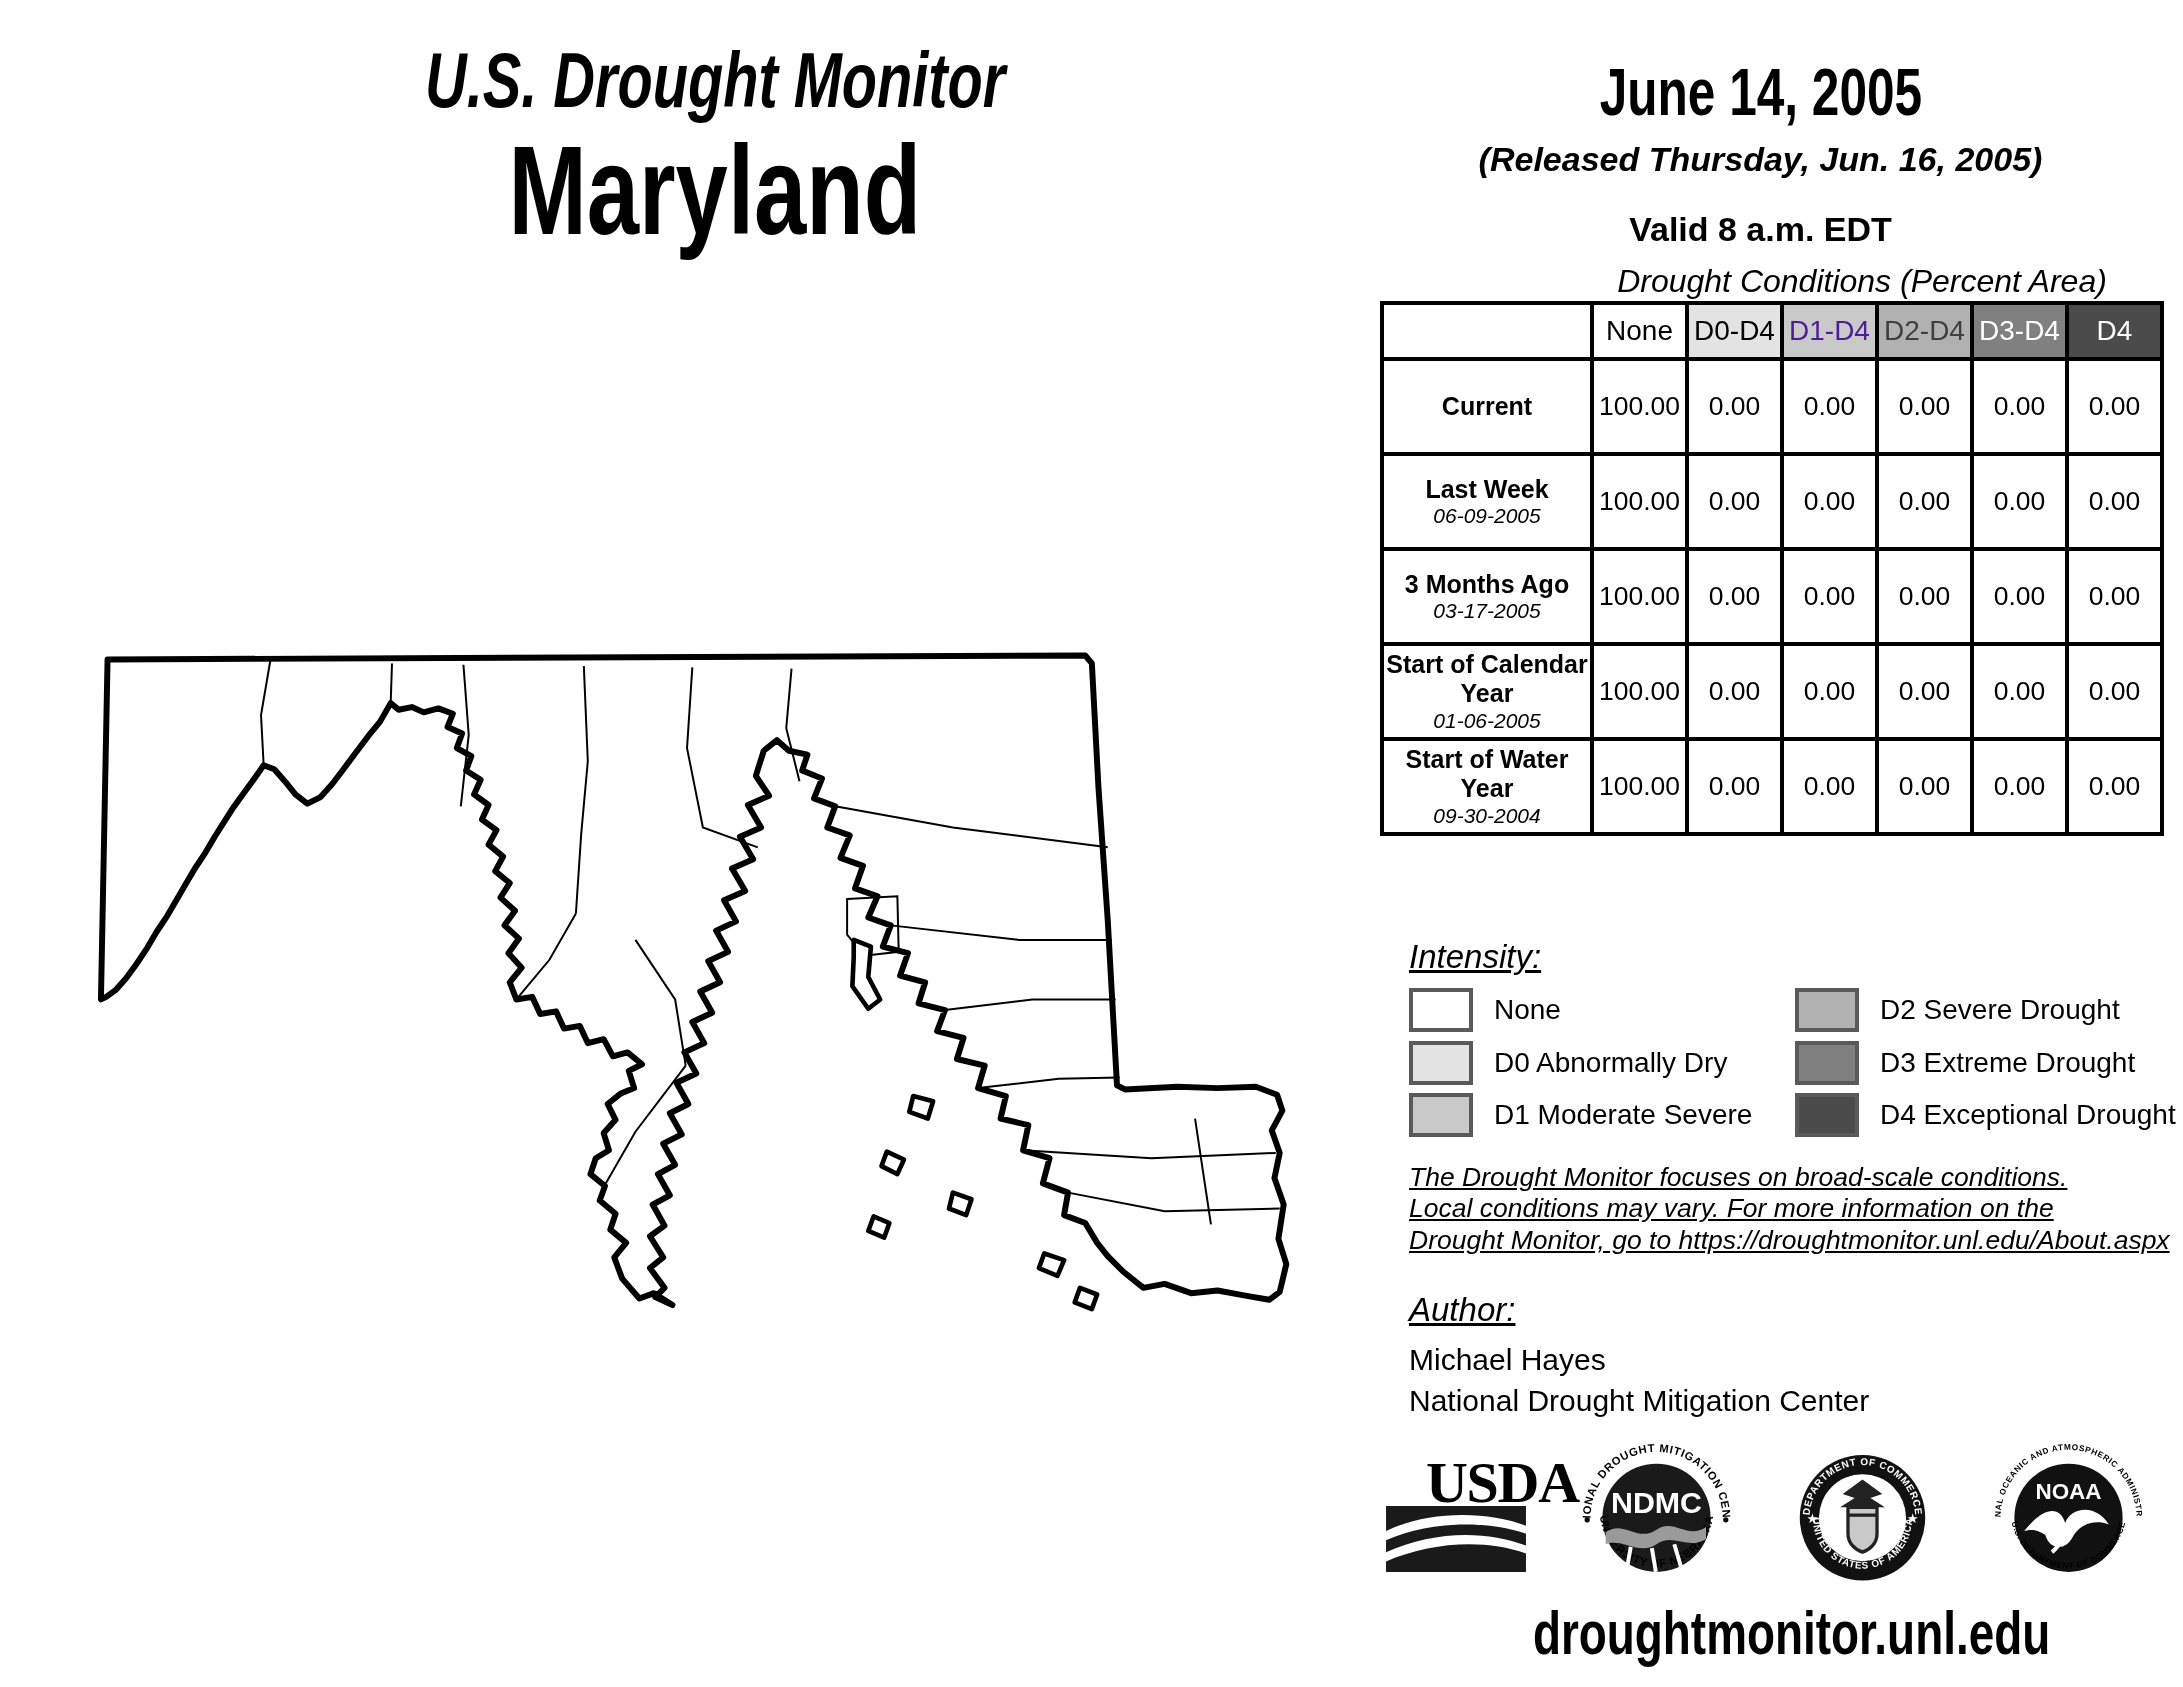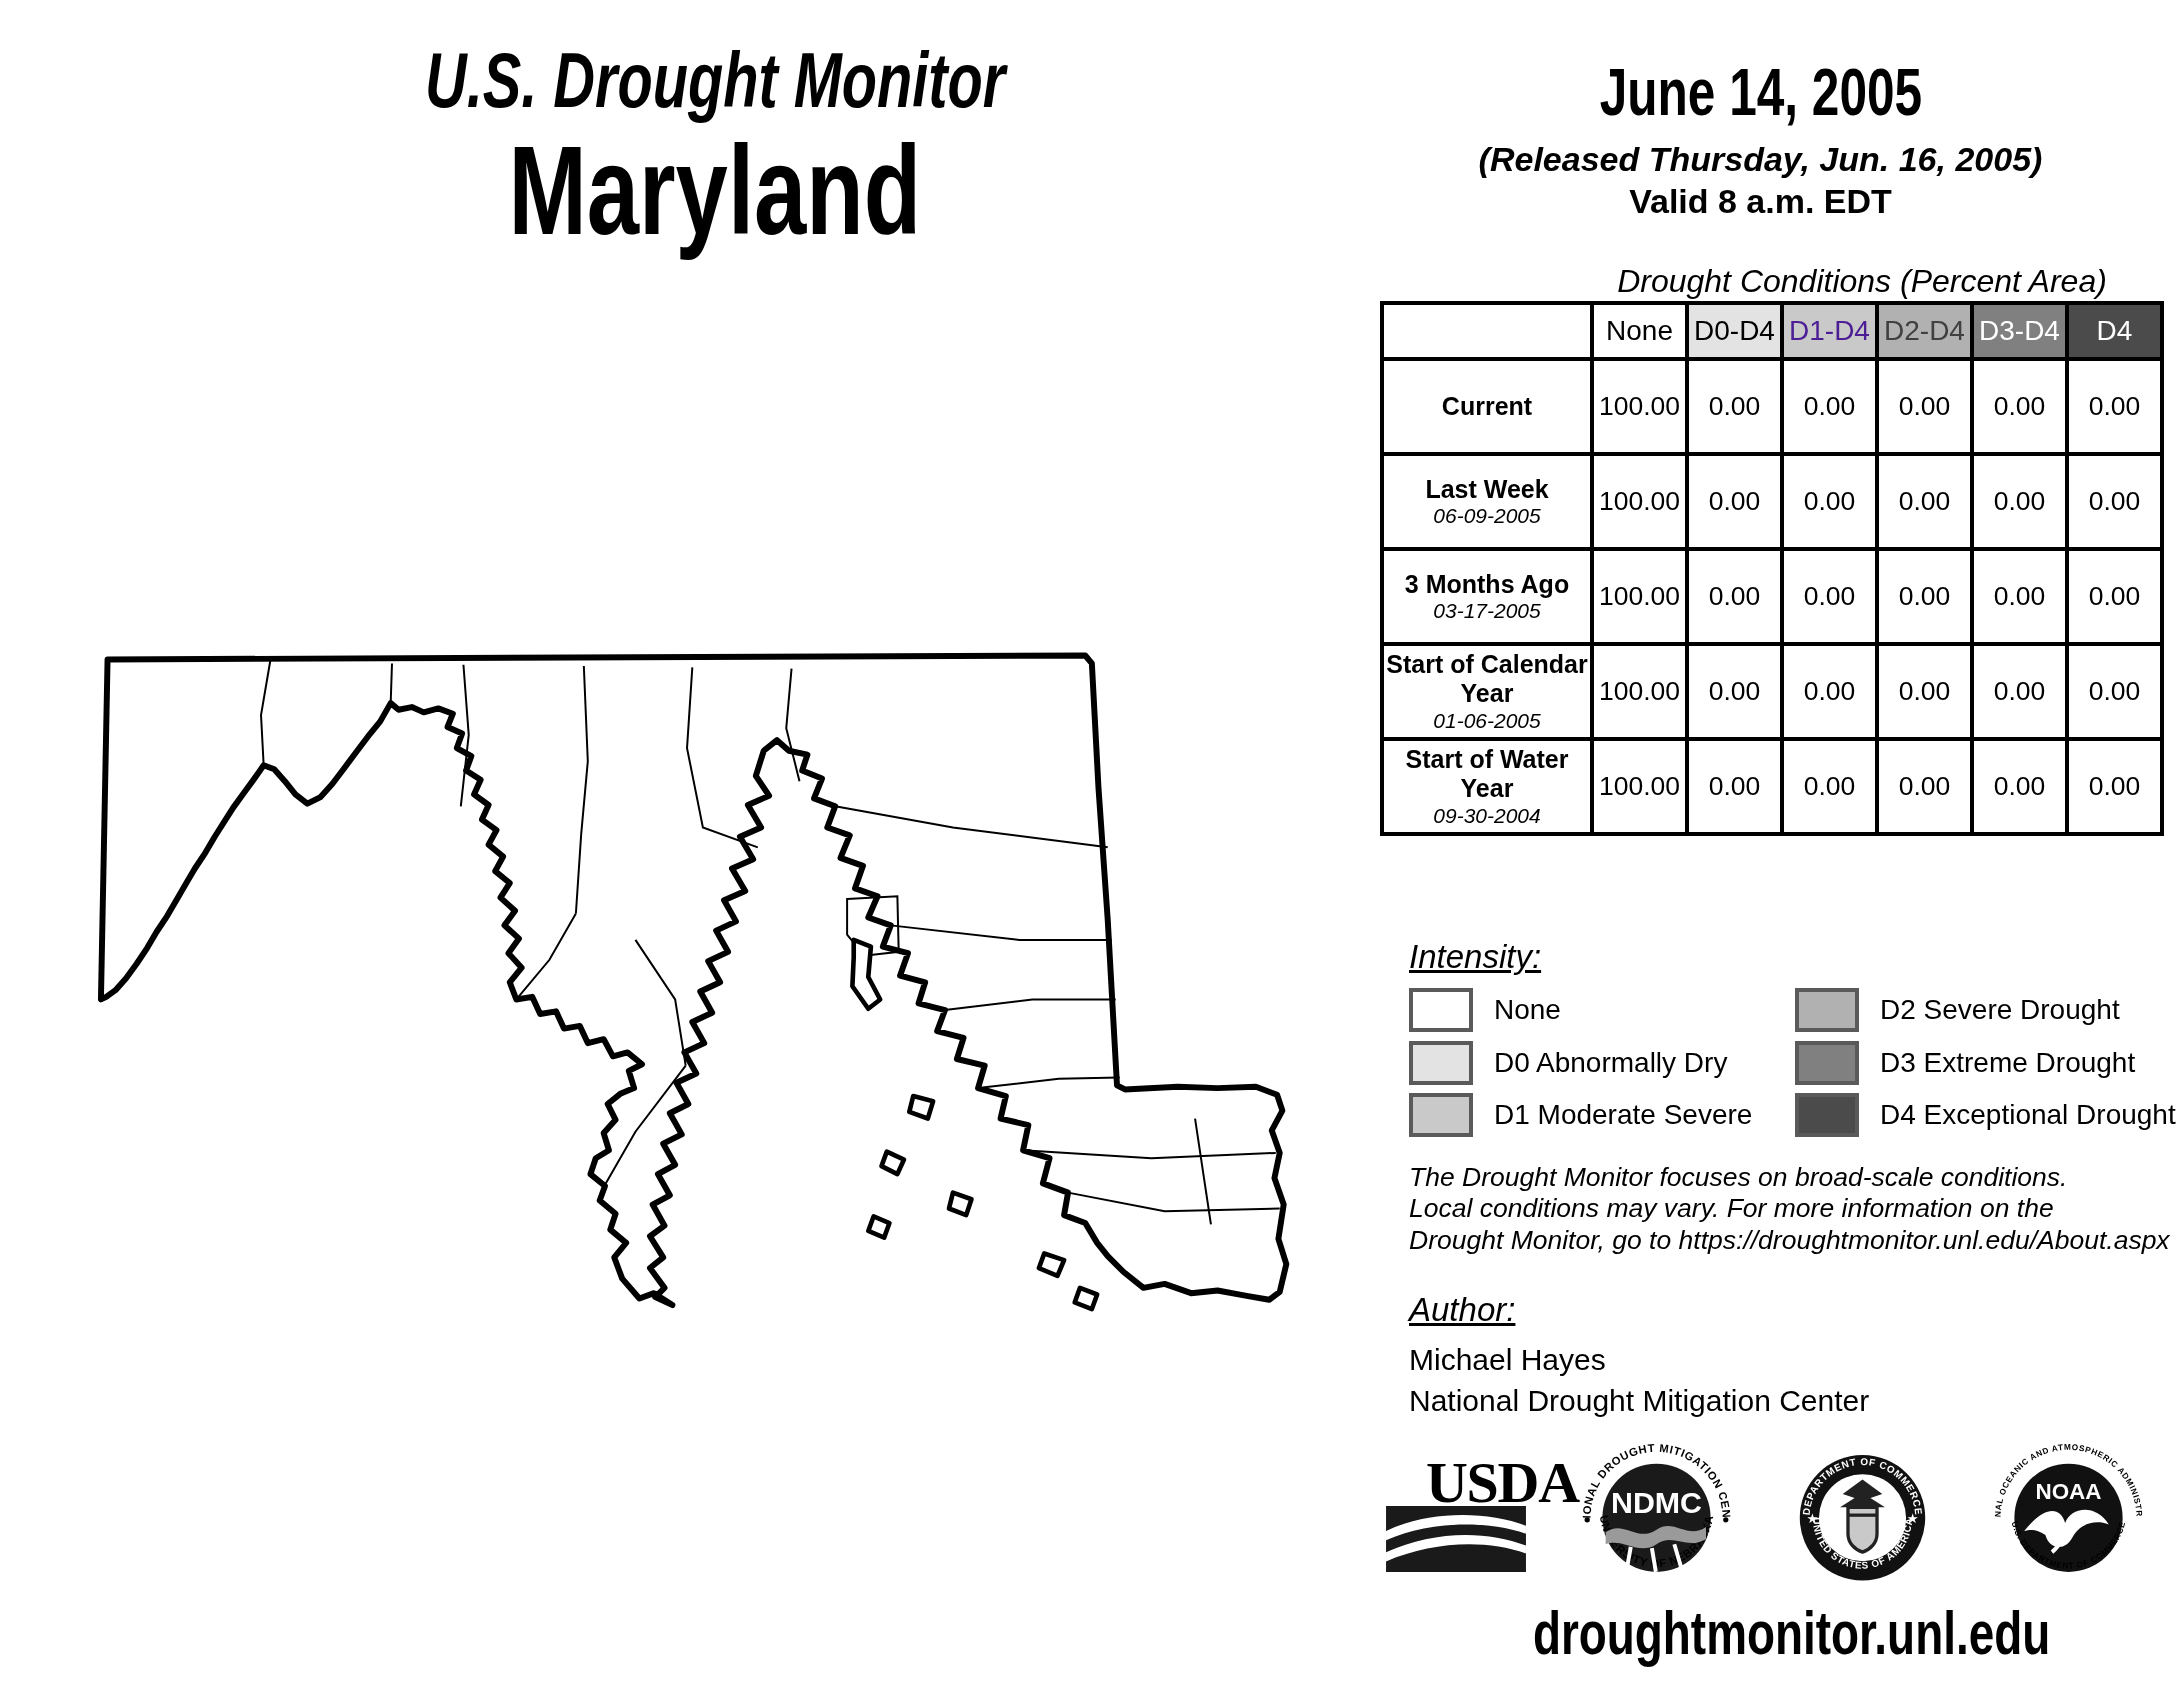--- a/index.html
+++ b/index.html
@@ -9,21 +9,21 @@
 
   
   .title-wrap{position:absolute;left:93px;top:40px;width:1244px;text-align:center;}
   .t1{font-size:78px;font-weight:bold;font-style:italic;line-height:1.05;text-decoration:underline;}
   .t2{font-size:127px;font-weight:bold;line-height:1.0;margin-top:5.3px;}
 
   
   .date-block{position:absolute;left:1380px;top:58px;width:761px;text-align:center;}
   .d1{font-size:67px;font-weight:bold;line-height:1;}
   .d2{font-size:34px;font-weight:bold;font-style:italic;margin-top:17px;line-height:1;}
-  .d3{font-size:34px;font-weight:bold;margin-top:8px;line-height:1;}
+  .d3{font-size:34px;font-weight:bold;margin-top:36px;line-height:1;}
 
   
   .tbl-title{position:absolute;left:1590px;top:263px;width:544px;text-align:center;
              font-size:32px;font-style:italic;}
   table.dm{position:absolute;left:1380px;top:301px;border-collapse:collapse;table-layout:fixed;}
   table.dm td, table.dm th{border:4px solid #000;padding:0;text-align:center;vertical-align:middle;}
   th.corner{border:none;background:#fff;}
   table.dm th{height:52px;font-size:28px;font-weight:normal;}
   table.dm td{height:91px;font-size:26.5px;background:#fff;}
   td.rl{width:206px;}
@@ -36,21 +36,21 @@
             text-decoration:underline;}
   .legend{position:absolute;left:1409px;top:987px;width:767px;display:flex;}
   .leg-col{display:flex;flex-direction:column;}
   .leg-col.c1{width:386px;}
   .leg-item{display:flex;align-items:center;height:46px;margin-bottom:6.6px;}
   .swatch{width:64px;height:44px;border:4px solid #5a5a5a;box-sizing:border-box;margin-right:21px;flex:none;}
   .leg-label{font-size:28px;}
 
   
   .disclaimer{position:absolute;left:1409px;top:1162px;width:774px;font-size:26.5px;
-              font-style:italic;line-height:1.18;}
+              font-style:italic;line-height:1.18;text-decoration:underline;}
 
   
   .auth-head{position:absolute;left:1409px;top:1291px;font-size:33px;font-style:italic;
              text-decoration:underline;}
   .auth-name{position:absolute;left:1409px;top:1343px;font-size:30px;}
   .auth-org{position:absolute;left:1409px;top:1384px;font-size:30px;}
 
   
   .logos{position:absolute;left:1386px;top:1432px;display:flex;align-items:flex-start;}
   .usda{width:140px;margin-top:28px;margin-right:48px;text-align:center;}

